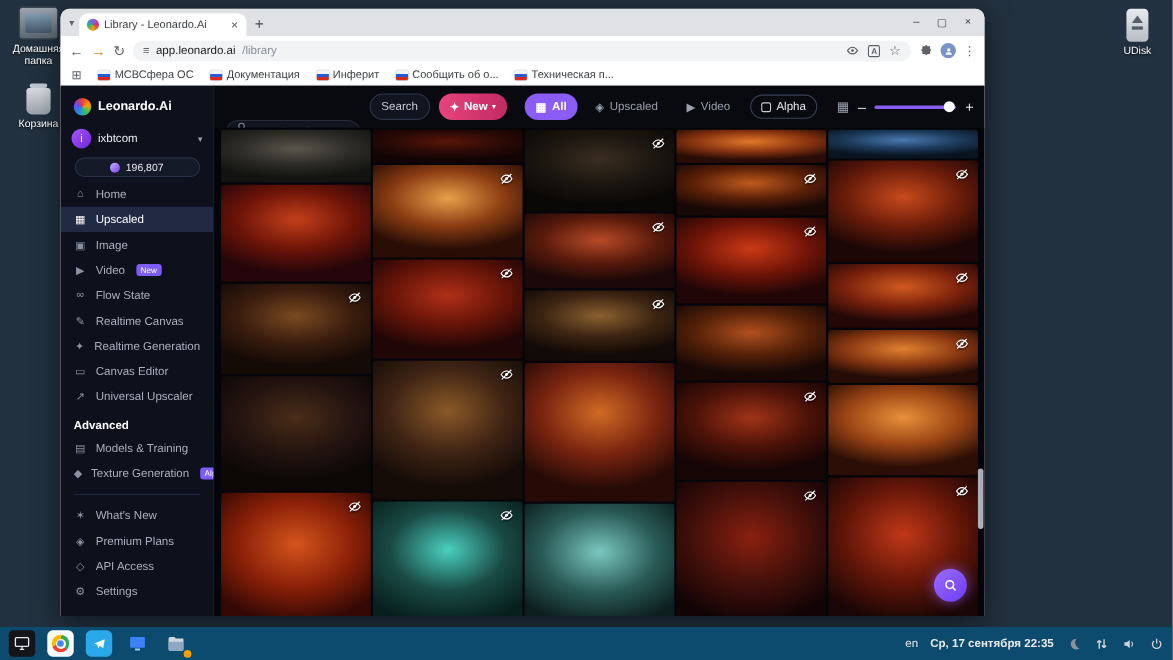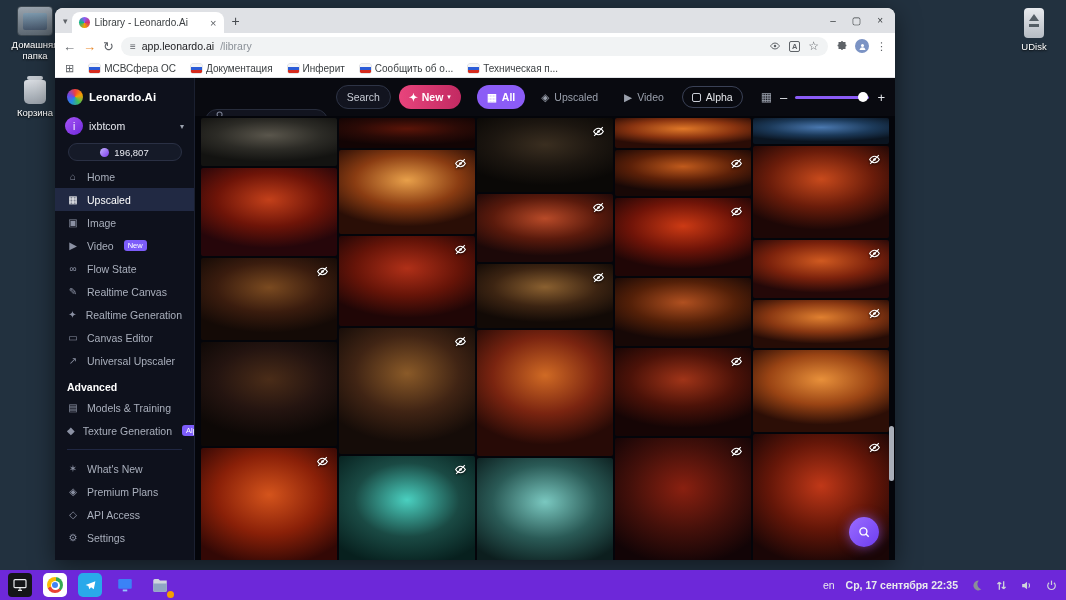--- a/index.html
+++ b/index.html
@@ -97,21 +97,21 @@
   .gallery { flex:1; position:relative; overflow:hidden; padding:2px 6px 0 6px; display:flex; gap:2px; align-items:flex-start; background:#04050a; }
   .gcol { flex:1; display:flex; flex-direction:column; gap:2px; min-width:0; }
   .tile { width:100%; border-radius:2px; position:relative; cursor:pointer; }
   .eyeoff { position:absolute; top:6px; right:8px; width:13px; height:13px; filter:drop-shadow(0 1px 1px rgba(0,0,0,.8)); cursor:pointer; }
   .eyeoff svg { width:13px; height:13px; }
   .gal-scrollbar { position:absolute; right:1px; top:310px; width:5px; height:55px; border-radius:3px; background:#a9aeb8; cursor:pointer; }
   .fab { position:absolute; right:16px; bottom:13px; width:30px; height:30px; border-radius:50%; background:linear-gradient(135deg,#9b6cff,#6d3df0); display:flex; align-items:center; justify-content:center; box-shadow:0 0 12px rgba(140,90,255,.65); cursor:pointer; }
   .fab svg { width:14px; height:14px; stroke:#fff; }
 
   
-  .taskbar { position:absolute; left:0; right:0; bottom:0; height:30px; background:#6d28d9; display:flex; align-items:center; padding:0 8px; gap:11px; }
+  .taskbar { position:absolute; left:0; right:0; bottom:0; height:30px; background:#0c4a6e; display:flex; align-items:center; padding:0 8px; gap:11px; }
   .tb-app { width:24px; height:24px; display:flex; align-items:center; justify-content:center; cursor:pointer; }
   .app-monitor { background:#141519; border-radius:4px; }
   .app-monitor svg { width:16px; height:16px; }
   .app-chrome-wrap { background:#fff; border-radius:5px; }
   .chrome-logo { width:16px; height:16px; border-radius:50%; background:conic-gradient(from 130deg,#ea4335 0 33%,#fbbc05 0 66%,#34a853 0 100%); position:relative; }
   .chrome-logo::before { content:""; position:absolute; inset:3.5px; border-radius:50%; background:#fff; }
   .chrome-logo::after { content:""; position:absolute; inset:5px; border-radius:50%; background:#4285f4; }
   .app-msg { background:#29a9ea; border-radius:5px; }
   .app-msg svg { width:13px; height:13px; fill:#fff; }
   .app-display svg { width:18px; height:18px; }

